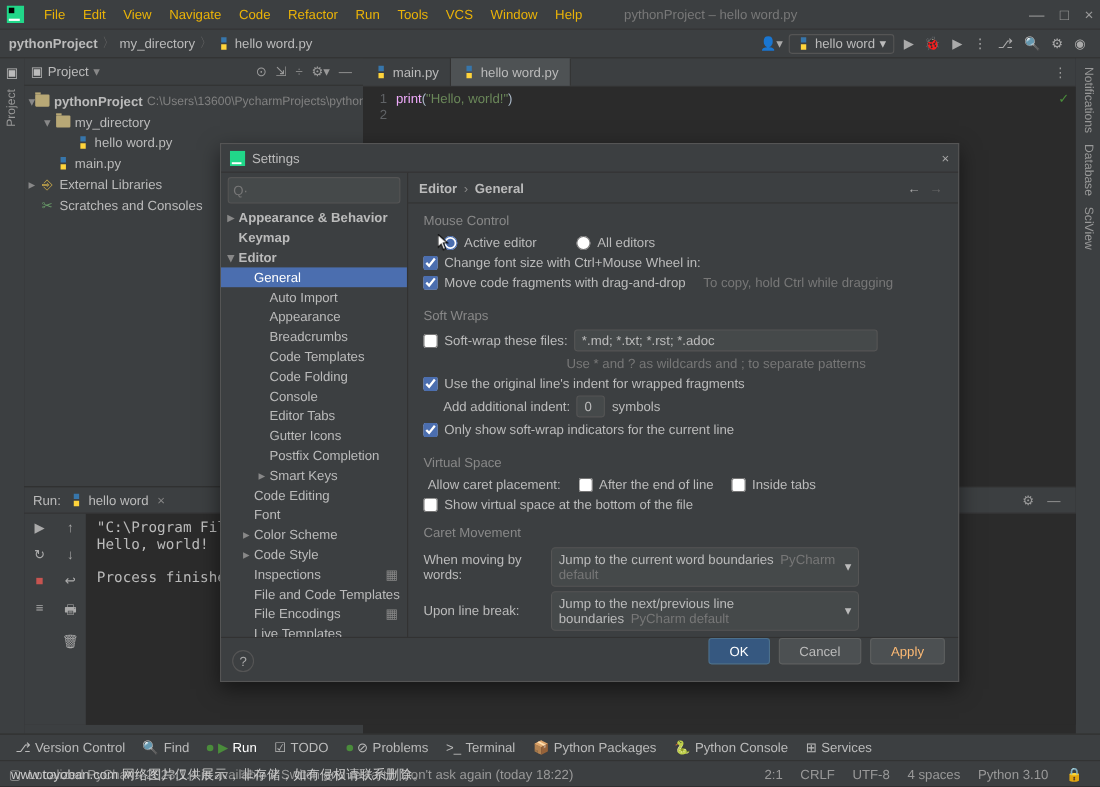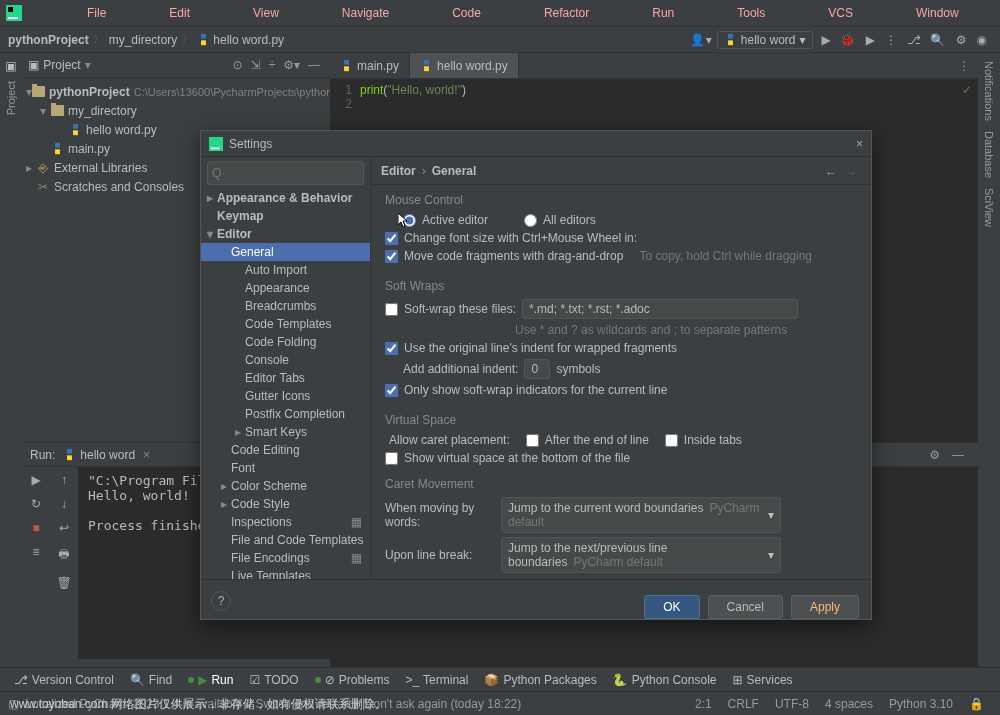--- a/index.html
+++ b/index.html
@@ -1,20 +1,20 @@
 <!DOCTYPE html>
 <html><head>
 <meta charset="utf-8">
 <style>
 * { margin:0; padding:0; box-sizing:border-box; font-family:"Segoe UI",Arial,sans-serif; font-size:12px; }
 body { background:#2b2b2b; color:#bbb; width:1000px; height:715px; overflow:hidden; position:relative; }
 .menubar { height:27px; background:#3c3f41; display:flex; align-items:center; padding:0 6px; border-bottom:1px solid #323232; }
 .menubar .logo { width:16px; height:16px; margin-right:10px; }
 .menubar .logo svg { width:16px; height:16px; }
-.menubar .mi { padding:0 8px; color:#fca5a5; cursor:pointer;margin-left:47px; }
+.menubar .mi { padding:0 8px; color:#eab308; cursor:pointer; }
 .menubar .title { margin-left:30px; color:#787878; }
 .menubar .wc { margin-left:auto; display:flex; gap:14px; align-items:center; }
 .menubar .wc span { color:#999; font-size:14px; cursor:pointer; }
 .navbar { height:26px; background:#3c3f41; display:flex; align-items:center; padding:0 8px; border-bottom:1px solid #323232; }
 .navbar .bcitem { color:#bbb; }
 .navbar .sep { color:#666; margin:0 4px; }
 .navbar .fic { display:inline-flex; align-items:center; gap:3px; }
 .navbar .spacer { flex:1; }
 .navbar .ricon { margin:0 5px; cursor:pointer; color:#aaa; display:flex; align-items:center; }
 .runbox { display:flex; align-items:center; gap:4px; border:1px solid #555; border-radius:3px; padding:1px 6px; margin-right:4px; }
@@ -38,21 +38,21 @@
 .ptree .d2 { padding-left:36px; }
 .editor { flex:1; display:flex; flex-direction:column; background:#2b2b2b; }
 .tabs { height:26px; background:#3c3f41; display:flex; align-items:center; border-bottom:1px solid #323232; }
 .tab { padding:0 10px; height:100%; display:flex; align-items:center; gap:4px; border-right:1px solid #323232; cursor:pointer; }
 .tab.active { background:#4e5254; }
 .tabs .tsp { flex:1; }
 .tabs .tmore { padding:0 8px; color:#999; }
 .code { flex:1; display:flex; font-family:Consolas,monospace; font-size:13px; }
 .gutter { width:30px; text-align:right; padding:4px 8px 4px 0; color:#606366; }
 .codetext { padding:4px 0; }
-.codetext .fn { color:#84cc16; }
+.codetext .fn { color:#f0abfc; }
 .codetext .str { color:#6a8759; }
 .codetext .pn { color:#a9b7c6; }
 .runpanel { position:absolute; left:22px; right:22px; top:442px; height:217px; background:#2b2b2b; border-top:1px solid #323232; }
 .runpanel .rheader { height:24px; background:#3c3f41; display:flex; align-items:center; padding:0 8px; border-bottom:1px solid #323232; }
 .runpanel .rheader .rsp { flex:1; }
 .runpanel .rbody { display:flex; height:calc(100% - 24px); }
 .runpanel .rtoolbar { width:28px; background:#3c3f41; display:flex; flex-direction:column; align-items:center; padding:6px 0; gap:10px; }
 .runpanel .rtoolbar span { color:#aaa; cursor:pointer; }
 .runpanel .routput { flex:1; padding:6px 10px; font-family:Consolas,monospace; font-size:13px; color:#bbb; white-space:pre; }
 .bottombar { position:absolute; bottom:24px; left:0; right:0; height:24px; background:#3c3f41; display:flex; align-items:center; padding:0 6px; border-top:1px solid #323232; }
@@ -84,21 +84,21 @@
 .mbread .mnav { color:#aaa; padding:0 4px; cursor:pointer; }
 .mscroll { flex:1; overflow-y:auto; padding:4px 10px 8px 14px; }
 .msec { color:#888; font-size:12px; margin:4px 0 6px 0; }
 .mrow { display:flex; align-items:center; margin:4px 0; gap:6px; }
 .mrow input[type=checkbox],.mrow input[type=radio] { accent-color:#4b6eaf; }
 .mrow .hint { color:#777; margin-left:10px; }
 .indent { margin-left:18px; }
 .minput { background:#45494a; border:1px solid #555; border-radius:3px; padding:2px 6px; color:#bbb; }
 .mselect { display:flex; align-items:center; justify-content:space-between; background:#45494a; border:1px solid #555; border-radius:4px; padding:3px 6px; width:280px; }
 .mselect .def { color:#777; margin-left:6px; }
-.mfooter { height:40px; display:flex; align-items:flex-end; justify-content:flex-end; padding:0 12px; border-top:1px solid #323232; gap:8px; }
+.mfooter { height:40px; display:flex; align-items:flex-start; justify-content:flex-end; padding:0 12px; border-top:1px solid #323232; gap:8px; }
 .mbtn { padding:4px 18px; border:1px solid #5e6060; border-radius:3px; background:#4c5052; color:#bbb; cursor:pointer; }
 .mbtn.primary { background:#365880; border-color:#4c708c; color:#fff; }
 .mbtn.disabled { color:#fdba74; }
 .mhelp { position:absolute; bottom:8px; left:10px; width:20px; height:20px; border:1px solid #555; border-radius:10px; display:flex; align-items:center; justify-content:center; color:#aaa; cursor:pointer; }
 .cursor { position:absolute; width:12px; height:16px; z-index:600; }
 .check-green { color:#4a8c3b; }
 .folder-ic { width:13px; height:11px; background:#b8a876; border-radius:1px; position:relative; }
 .folder-ic::before { content:""; position:absolute; top:-2px; left:0; width:5px; height:2px; background:#b8a876; }
 </style>
 </head>

